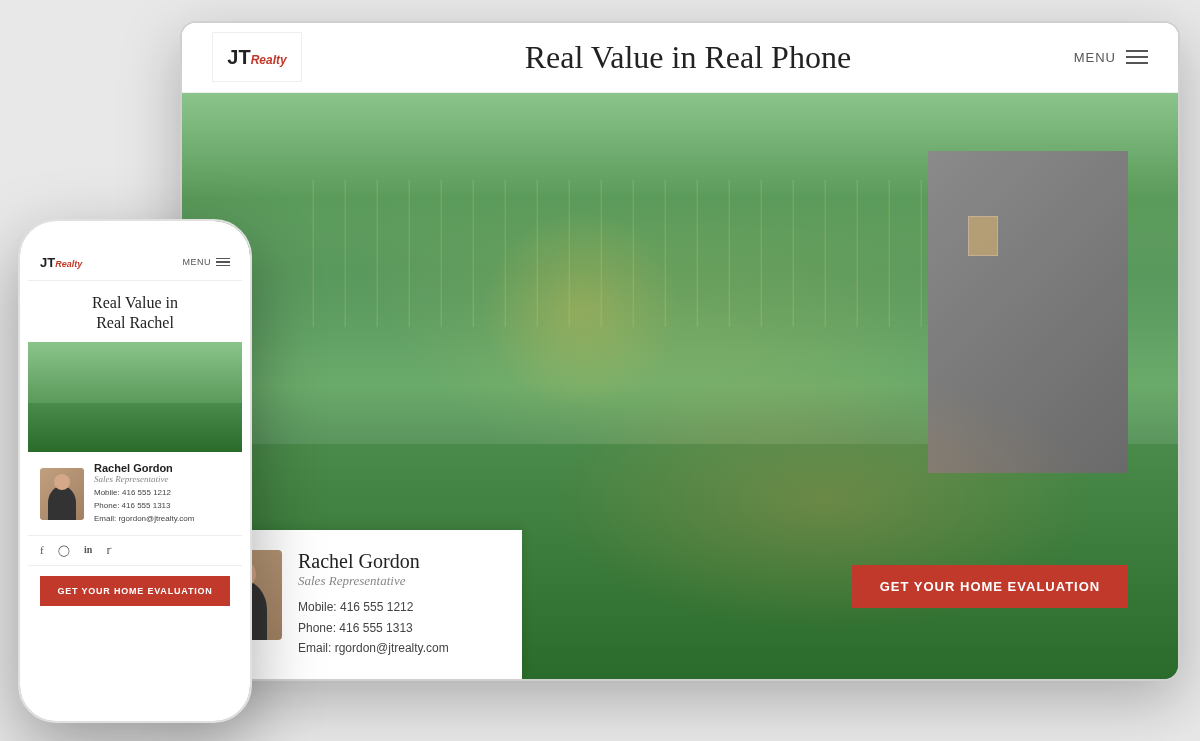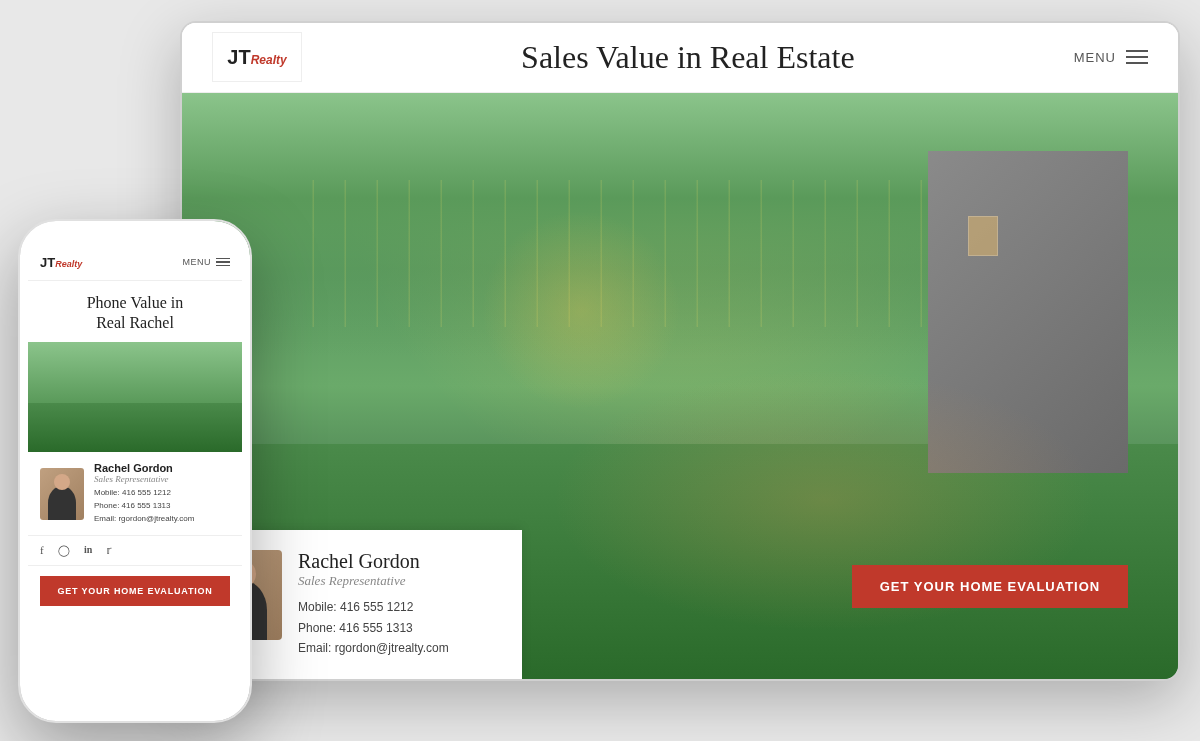--- a/index.html
+++ b/index.html
@@ -545,21 +545,21 @@
   <div class="desktop-mockup">
     <div class="desktop-inner">
 
       <div class="desktop-header">
         <div class="desktop-logo">
           <div style="text-align:center">
             <div style="font-size:20px;font-weight:900;font-family:Arial,sans-serif;color:#222;line-height:1;">JT<span style="color:#c0392b;font-style:italic;font-size:12px;font-weight:bold;">Realty</span></div>
           </div>
         </div>
 
-        <h1 class="desktop-title">Sales Value in Real Estate</h1>
+        <h1 class="desktop-title">Real Value in Real Phone</h1>
 
         <div class="desktop-menu">
           <span>MENU</span>
           <div class="menu-lines">
             <span></span>
             <span></span>
             <span></span>
           </div>
         </div>
       </div>
@@ -615,21 +615,21 @@
           <div class="mobile-menu-lines">
             <span></span>
             <span></span>
             <span></span>
           </div>
         </div>
       </div>
 
       <div class="mobile-title-area">
         <h1>
-          <span>Phone Value in</span><br>
+          <span>Real Value in</span><br>
           <span>Real Rachel</span>
         </h1>
       </div>
 
       <div class="mobile-hero">
         <div class="mobile-hero-overlay"></div>
 
         <div style="position:absolute;bottom:0;left:0;right:0;height:45%;background:linear-gradient(180deg,#4a8a4a,#2a6a2a);"></div>
         <div style="position:absolute;top:0;left:0;right:0;height:55%;background:linear-gradient(180deg,#8bc48b,#5a9a5a);"></div>
       </div>

